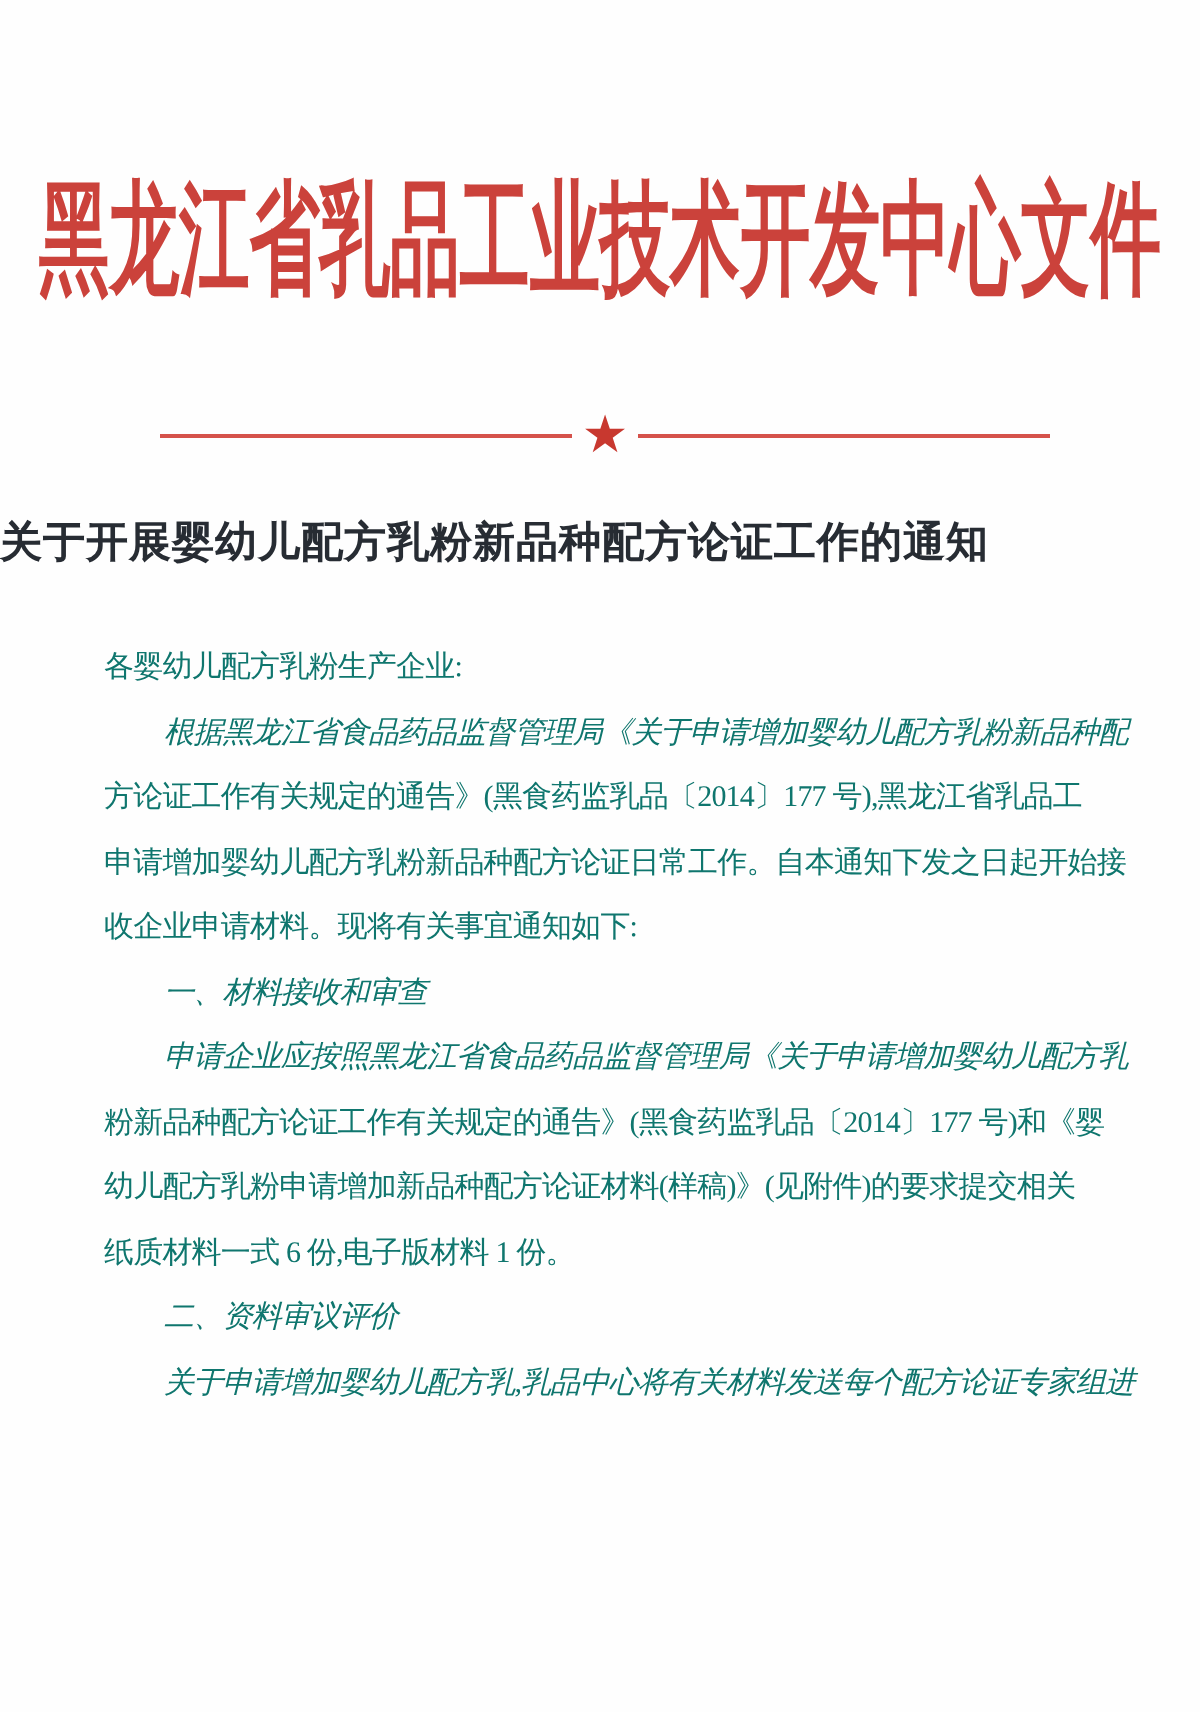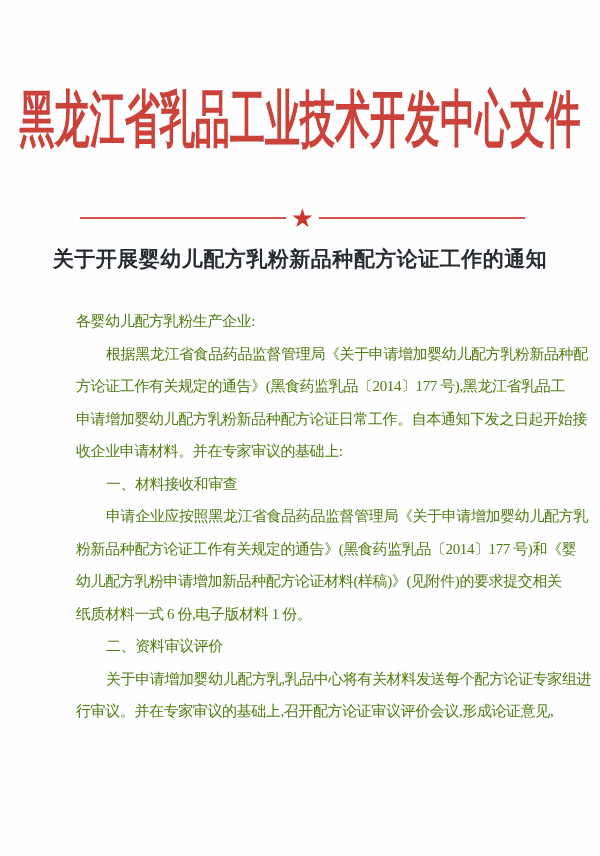--- a/index.html
+++ b/index.html
@@ -50,43 +50,44 @@
   }
   .divider .star {
     color: #c8382f;
     font-size: 26px;
     line-height: 26px;
     margin: 0 5px;
     font-family: "DejaVu Sans", sans-serif;
   }
   
   .doc-title {
-    margin-top: 12px;
-    text-align: center;
+    margin-top: 25px;
+    text-align: left;
     font-family: "Liberation Sans", "DejaVu Sans", sans-serif;
     font-weight: bold;
     font-size: 21px;
     line-height: 30px;
     letter-spacing: 0.5px;
     color: #272c33;
     white-space: nowrap;
   }
   
   .doc-body {
-    margin: 31px 36px 0 76px;
-    color: #4d7c0f;
+    margin: 31px 36px 0 52px;
+    color: #0f766e;
     font-size: 15px;
     letter-spacing: -0.4px;
   }
   .doc-line {
     line-height: 32.5px;
     white-space: nowrap;
   }
   .doc-line.indent {
     padding-left: 30px;
+    font-style: italic;
   }
 </style>
 </head>
 <body>
 
 <div class="page">
 
   <div class="red-header">
     <span class="stretch">黑龙江省乳品工业技术开发中心文件</span>
   </div>
@@ -97,24 +98,23 @@
     <span class="rule"></span>
   </div>
 
   <div class="doc-title">关于开展婴幼儿配方乳粉新品种配方论证工作的通知</div>
 
   <div class="doc-body">
       <div class="doc-line">各婴幼儿配方乳粉生产企业:</div>
       <div class="doc-line indent">根据黑龙江省食品药品监督管理局《关于申请增加婴幼儿配方乳粉新品种配</div>
       <div class="doc-line">方论证工作有关规定的通告》(黑食药监乳品〔2014〕177 号),黑龙江省乳品工</div>
       <div class="doc-line">申请增加婴幼儿配方乳粉新品种配方论证日常工作。自本通知下发之日起开始接</div>
-      <div class="doc-line">收企业申请材料。并在专家审议的基础上:</div>
+      <div class="doc-line">收企业申请材料。现将有关事宜通知如下:</div>
       <div class="doc-line indent">一、材料接收和审查</div>
       <div class="doc-line indent">申请企业应按照黑龙江省食品药品监督管理局《关于申请增加婴幼儿配方乳</div>
       <div class="doc-line">粉新品种配方论证工作有关规定的通告》(黑食药监乳品〔2014〕177 号)和《婴</div>
       <div class="doc-line">幼儿配方乳粉申请增加新品种配方论证材料(样稿)》(见附件)的要求提交相关</div>
       <div class="doc-line">纸质材料一式 6 份,电子版材料 1 份。</div>
       <div class="doc-line indent">二、资料审议评价</div>
       <div class="doc-line indent">关于申请增加婴幼儿配方乳,乳品中心将有关材料发送每个配方论证专家组进</div>
-      <div class="doc-line">行审议。并在专家审议的基础上,召开配方论证审议评价会议,形成论证意见,</div>
     </div>
 
 </div>
 
 </body></html>

